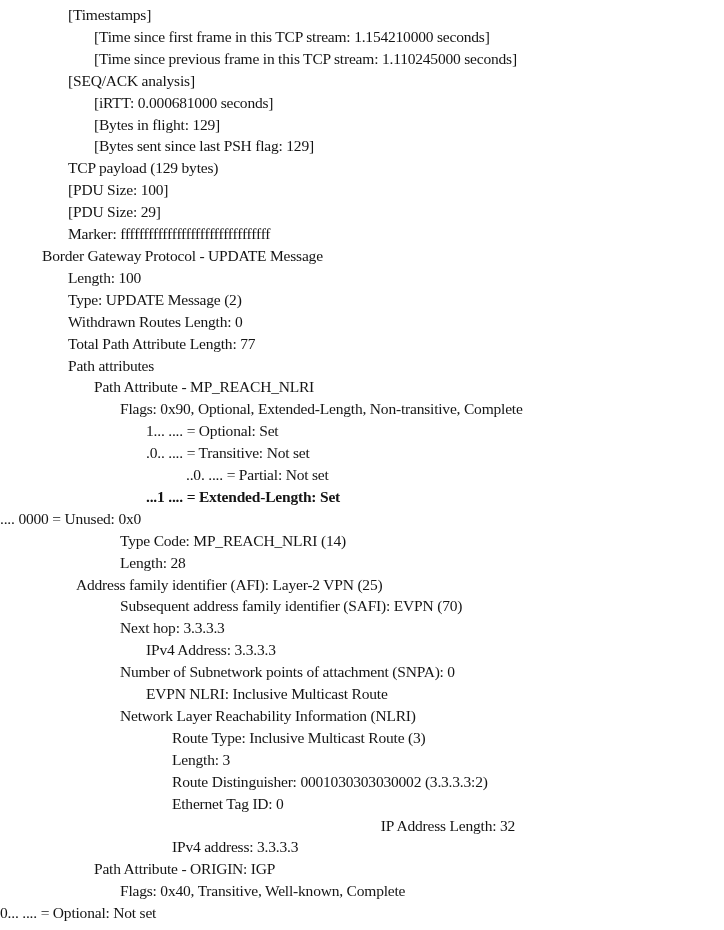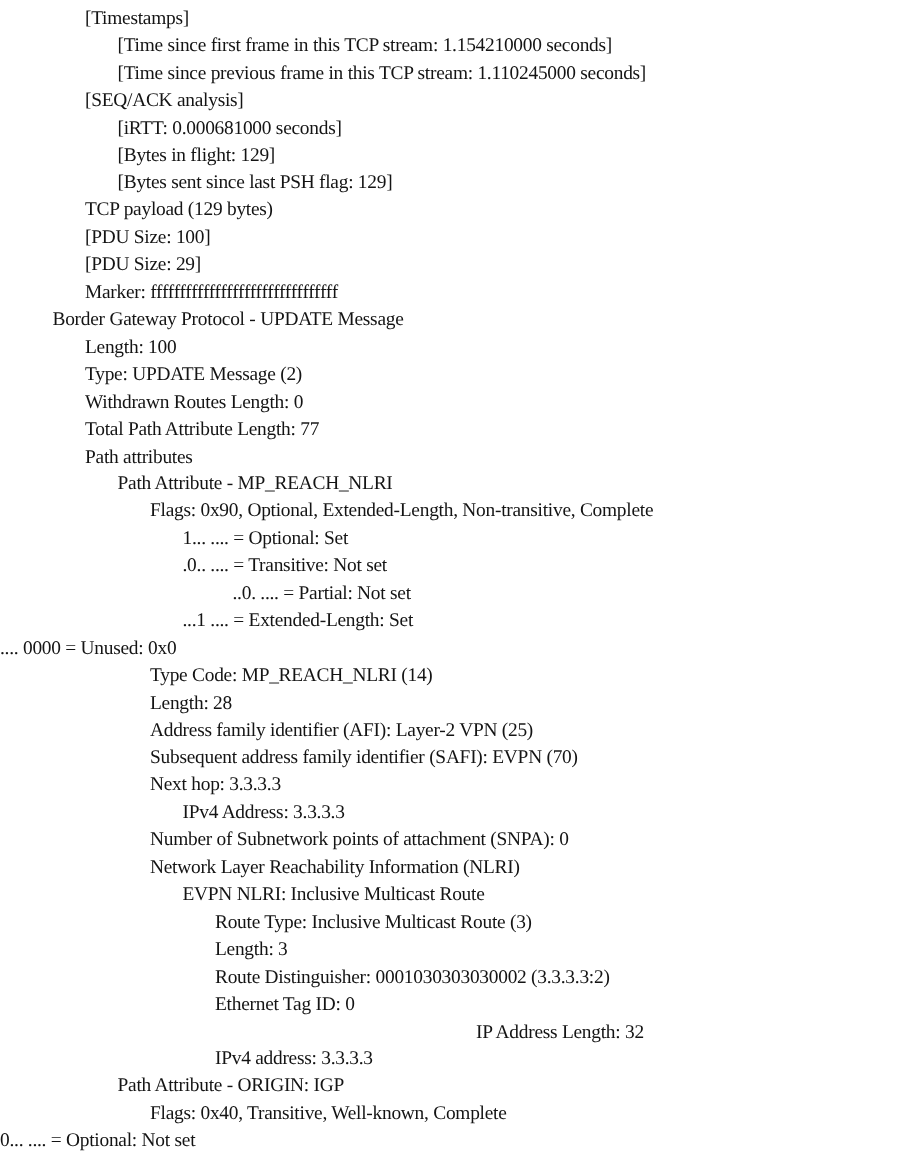--- a/index.html
+++ b/index.html
@@ -44,31 +44,31 @@
     <div class="line" style="padding-left: 68px;">Length: 100</div>
     <div class="line" style="padding-left: 68px;">Type: UPDATE Message (2)</div>
     <div class="line" style="padding-left: 68px;">Withdrawn Routes Length: 0</div>
     <div class="line" style="padding-left: 68px;">Total Path Attribute Length: 77</div>
     <div class="line" style="padding-left: 68px;">Path attributes</div>
     <div class="line" style="padding-left: 94px;">Path Attribute - MP_REACH_NLRI</div>
     <div class="line" style="padding-left: 120px;">Flags: 0x90, Optional, Extended-Length, Non-transitive, Complete</div>
     <div class="line" style="padding-left: 146px;">1... .... = Optional: Set</div>
     <div class="line" style="padding-left: 146px;">.0.. .... = Transitive: Not set</div>
     <div class="line" style="padding-left: 146px; margin-left: 40px;">..0. .... = Partial: Not set</div>
-    <div class="line" style="padding-left: 146px;">...1 .... = Extended-Length: Set</div>
+    <div class="line" style="padding-left: 146px; font-weight: bold;">...1 .... = Extended-Length: Set</div>
     <div class="line" style="">.... 0000 = Unused: 0x0</div>
     <div class="line" style="padding-left: 120px;">Type Code: MP_REACH_NLRI (14)</div>
     <div class="line" style="padding-left: 120px;">Length: 28</div>
-    <div class="line" style="padding-left: 120px;">Address family identifier (AFI): Layer-2 VPN (25)</div>
+    <div class="line" style="padding-left: 76px;">Address family identifier (AFI): Layer-2 VPN (25)</div>
     <div class="line" style="padding-left: 120px;">Subsequent address family identifier (SAFI): EVPN (70)</div>
     <div class="line" style="padding-left: 120px;">Next hop: 3.3.3.3</div>
     <div class="line" style="padding-left: 146px;">IPv4 Address: 3.3.3.3</div>
     <div class="line" style="padding-left: 120px;">Number of Subnetwork points of attachment (SNPA): 0</div>
+    <div class="line" style="padding-left: 146px;">EVPN NLRI: Inclusive Multicast Route</div>
     <div class="line" style="padding-left: 120px;">Network Layer Reachability Information (NLRI)</div>
-    <div class="line" style="padding-left: 146px;">EVPN NLRI: Inclusive Multicast Route</div>
     <div class="line" style="padding-left: 172px;">Route Type: Inclusive Multicast Route (3)</div>
     <div class="line" style="padding-left: 172px;">Length: 3</div>
     <div class="line" style="padding-left: 172px;">Route Distinguisher: 0001030303030002 (3.3.3.3:2)</div>
     <div class="line" style="padding-left: 172px;">Ethernet Tag ID: 0</div>
     <div class="line" style="padding-left: 172px; text-align: center;">IP Address Length: 32</div>
     <div class="line" style="padding-left: 172px;">IPv4 address: 3.3.3.3</div>
     <div class="line" style="padding-left: 94px;">Path Attribute - ORIGIN: IGP</div>
     <div class="line" style="padding-left: 120px;">Flags: 0x40, Transitive, Well-known, Complete</div>
     <div class="line" style="">0... .... = Optional: Not set</div>
   </div>

